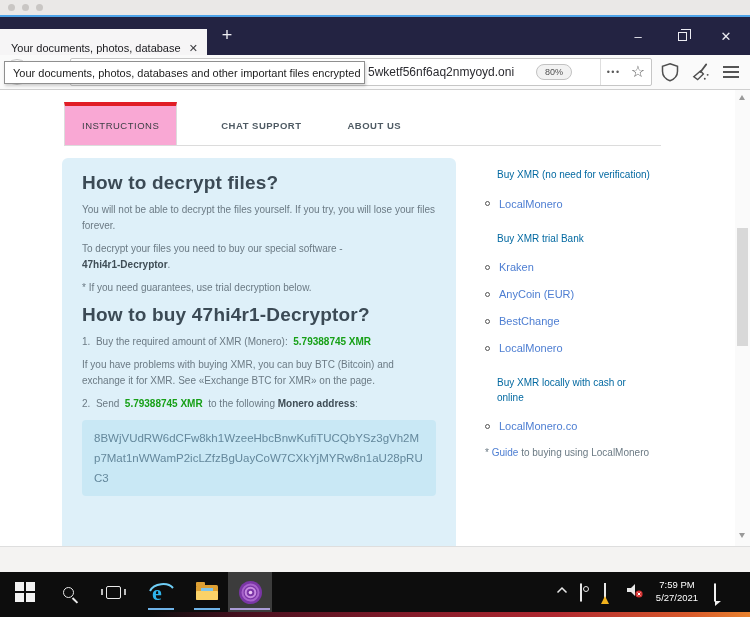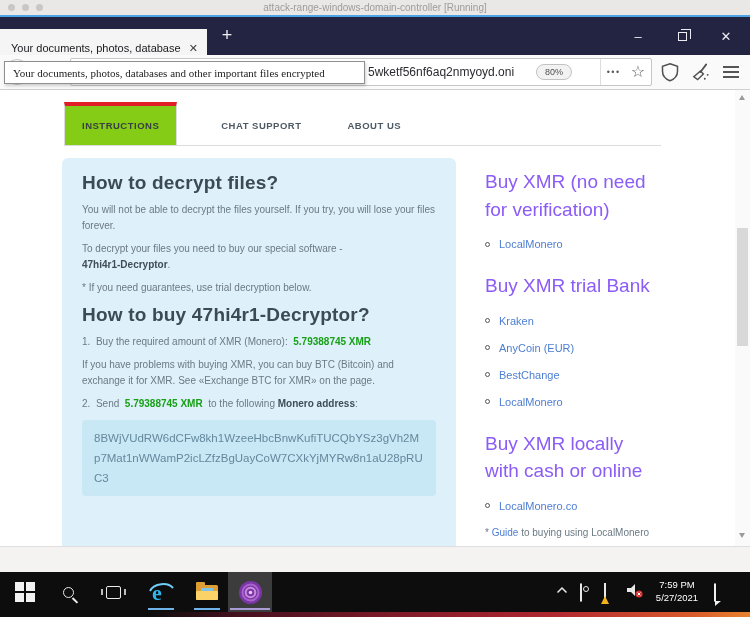--- a/index.html
+++ b/index.html
@@ -41,56 +41,56 @@
     border:1px solid #c2c2c2; border-radius:9px; padding:2px 8px; }
   .field-tools { position:absolute; right:0; top:0; height:26px; display:flex; align-items:center;
     border-left:1px solid #dedede; padding:0 6px; }
   .dots-icon { color:#5a5a5a; font-size:9px; letter-spacing:1.5px; margin-right:10px; }
   .star-icon { color:#5a5a5a; font-size:16px; line-height:16px; }
   .toolbar-icon { position:absolute; top:6px; }
   .hamburger { width:16px; height:12px; border-top:2px solid #555; border-bottom:2px solid #555; position:relative; }
   .hamburger::before { content:""; position:absolute; top:3px; left:0; right:0; height:2px; background:#555; }
   .tooltip { position:absolute; left:4px; top:6px; width:361px; height:23px; background:#fff;
     border:1px solid #8f8f8f; box-shadow:1px 2px 3px rgba(0,0,0,.18); display:flex; align-items:center;
-    padding:0 8px; font-size:11px; color:#1c1c1c; white-space:nowrap; z-index:5;font-family:Liberation Serif, serif; }
+    padding:0 8px; font-size:11px; color:#1c1c1c; white-space:nowrap; z-index:5; }
 
   
   .viewport { position:absolute; top:90px; left:0; width:750px; height:456px; background:#fff; overflow:hidden; }
 
   
   .scrollbar { position:absolute; right:0; top:0; width:15px; height:456px; background:#fafafa; }
   .sb-up, .sb-down { position:absolute; left:4px; width:0; height:0;
     border-left:3.5px solid transparent; border-right:3.5px solid transparent; }
   .sb-up { top:5px; border-bottom:5px solid #9a9a9a; }
   .sb-down { top:443px; border-top:5px solid #9a9a9a; }
   .sb-thumb { position:absolute; left:2px; top:138px; width:11px; height:118px; background:#d8d8d8; }
 
   
   .navtabs { position:absolute; left:64px; top:13px; width:597px; height:43px;
     border-bottom:1px solid #dcdcdc; display:flex; align-items:flex-end; }
   .navtab-active { border:1px solid #dcdcdc; border-bottom:none; border-top:4px solid #e11d26;
-    background:#84cc16; height:43px; padding:0 17px; line-height:39px; font-size:9.5px; font-weight:bold;
+    background:#f9a8d4; height:43px; padding:0 17px; line-height:39px; font-size:9.5px; font-weight:normal;
     color:#3a3f44; letter-spacing:.5px; }
   .navtab { padding:0 2px; margin-left:42px; line-height:39px; font-size:9.5px; font-weight:bold;
     color:#4e5a63; letter-spacing:.5px; }
 
   
   .columns { position:absolute; left:62px; top:68px; display:flex; width:600px; }
   .panel { width:394px; background:#def0f9; border-radius:6px; padding:14px 20px 20px; min-height:430px; }
   .panel h1 { font-size:19px; color:#3b4a55; font-weight:600; margin:0 0 4px; letter-spacing:.2px; }
   .panel p { font-size:10px; color:#6b7a84; line-height:1.55; margin:8px 0; }
   .dark-b { color:#3f4d56; font-weight:bold; }
   .note { font-size:9.5px; color:#6b7a84; margin:4px 0 2px; }
   .green-b { color:#17a017; font-weight:bold; }
   .addr-box { background:#c9e8f5; border-radius:4px; padding:8px 12px; margin-top:8px;
     font-size:11.5px; color:#64889c; line-height:1.75; word-break:break-all; }
 
   
   .sidebar { width:177px; margin-left:29px; }
-  .sidebar h2 { font-size:19px; font-weight:400; color:#8b5cf6; line-height:1.45; margin:10px 0 8px; }
+  .sidebar h2 { font-size:10px; font-weight:400; color:#0369a1; line-height:1.45; margin:10px 12px 8px; }
   .slink { display:flex; align-items:center; margin:15px 0; }
   .slink a { font-size:11px; color:#4d7ed2; text-decoration:none; }
   .bullet-icon { width:5px; height:5px; border:1.5px solid #555; border-radius:50%; margin-right:9px; flex:none; }
   .sfoot { font-size:10px; color:#6b7a84; margin-top:2px; }
   .sfoot a { color:#4d7ed2; text-decoration:none; }
   .sec2 h2 { margin-top:22px; }
 
   
   .belowbar { position:absolute; top:546px; left:0; width:750px; height:26px; background:#f4f3f2;
     border-top:1px solid #dedede; }
@@ -136,21 +136,20 @@
 </style>
 </head>
 <body>
 
 <div class="vm-titlebar">
   <div class="traffic">
     <span></span>
     <span></span>
     <span></span>
   </div>
-  <span>attack-range-windows-domain-controller [Running]</span>
 </div>
 
 <div class="accent-line"></div>
 
 <div class="tabbar">
   <div class="tab">
     <span class="tab-label">Your documents, photos, database</span>
     <span class="tab-close">✕</span>
   </div>
   <div class="newtab">+</div>

